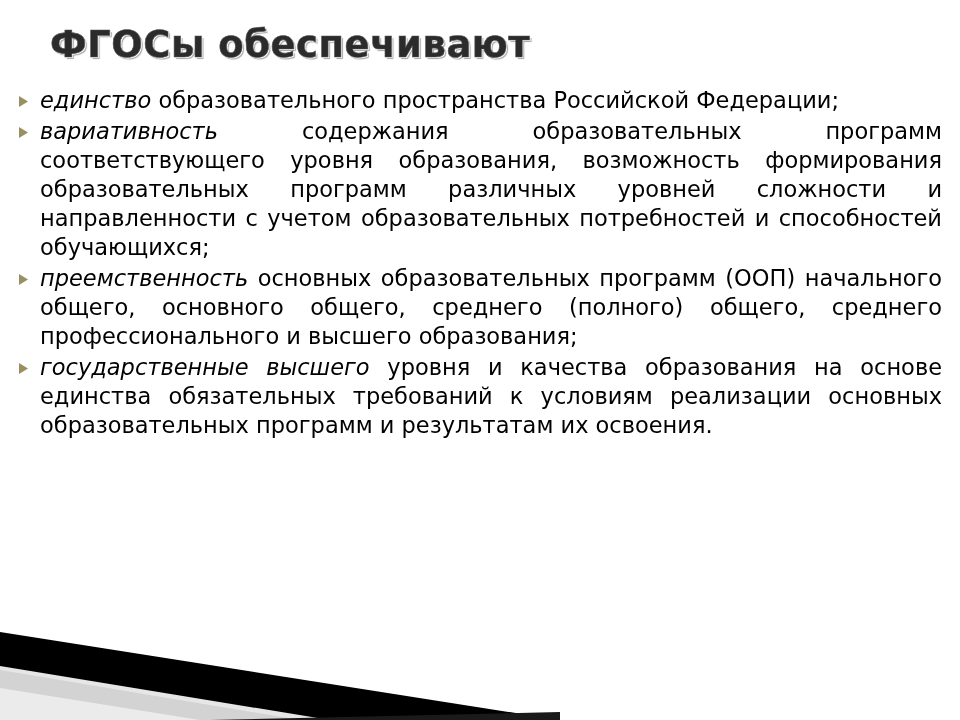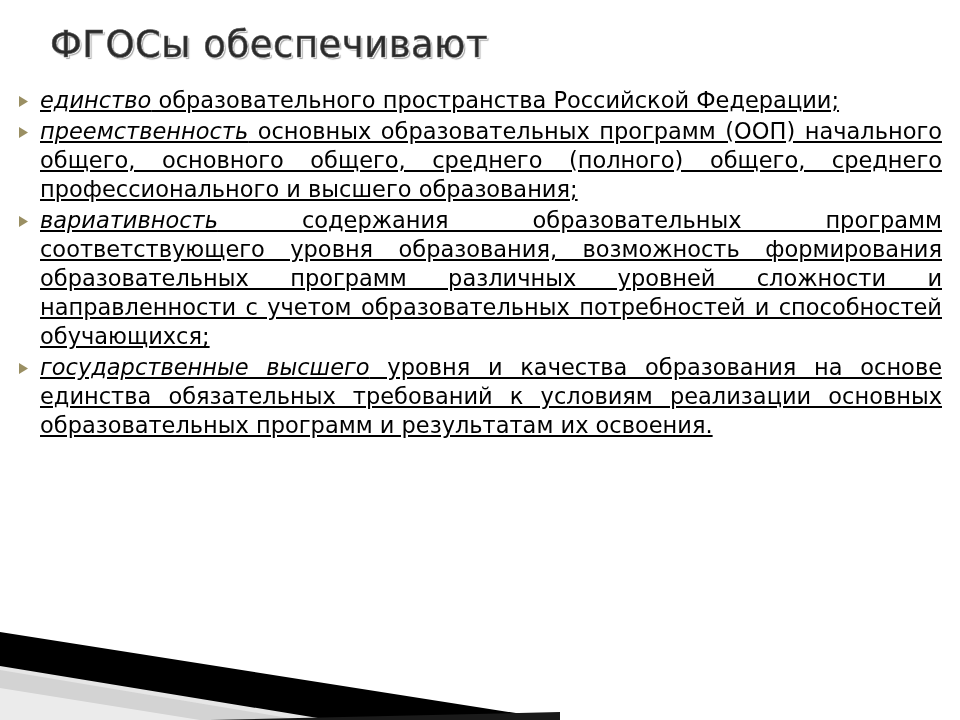--- a/index.html
+++ b/index.html
@@ -36,21 +36,21 @@
     position: absolute;
     left: 50px;
     top: 26px;
     right: 40px;
     height: 58px;
   }
 
   .slide-title {
     font-family: "DejaVu Sans", sans-serif;
     font-size: 37px;
-    font-weight: normal;
+    font-weight: bold;
     color: #2b2b2b;
     letter-spacing: 0.5px;
     line-height: 1.0;
     margin: 0;
     text-shadow:
       1px 1px 0 #ffffff,
       2px 2px 1px rgba(0,0,0,0.35);
     -webkit-text-stroke: 0.6px #555;
   }
 
@@ -58,21 +58,20 @@
     position: absolute;
     left: 18px;
     top: 86px;
     width: 930px;
   }
 
   .bullet-row {
     display: flex;
     align-items: flex-start;
     margin-bottom: 2px;
-    text-decoration: underline;
   }
 
   .bullet-marker {
     flex: 0 0 auto;
     width: 22px;
     padding-top: 10px;
     text-align: left;
   }
 
   .bullet-marker svg {
@@ -123,30 +122,30 @@
       </span>
       <div class="bullet-text"><span class="lead">единство</span><span> образовательного пространства Российской Федерации;</span></div>
     </div>
 
     <div class="bullet-row">
       <span class="bullet-marker">
         <svg width="11" height="11" viewBox="0 0 11 11">
             <polygon points="1,0 10,5.5 1,11" fill="#9a8f63"></polygon>
           </svg>
       </span>
-      <div class="bullet-text"><span class="lead">преемственность</span><span> основных образовательных программ (ООП) начального общего, основного общего, среднего (полного) общего, среднего профессионального и высшего образования;</span></div>
+      <div class="bullet-text"><span class="lead">вариативность</span><span> содержания образовательных программ соответствующего уровня образования, возможность формирования образовательных программ различных уровней сложности и направленности с учетом образовательных потребностей и способностей обучающихся;</span></div>
     </div>
 
     <div class="bullet-row">
       <span class="bullet-marker">
         <svg width="11" height="11" viewBox="0 0 11 11">
             <polygon points="1,0 10,5.5 1,11" fill="#9a8f63"></polygon>
           </svg>
       </span>
-      <div class="bullet-text"><span class="lead">вариативность</span><span> содержания образовательных программ соответствующего уровня образования, возможность формирования образовательных программ различных уровней сложности и направленности с учетом образовательных потребностей и способностей обучающихся;</span></div>
+      <div class="bullet-text"><span class="lead">преемственность</span><span> основных образовательных программ (ООП) начального общего, основного общего, среднего (полного) общего, среднего профессионального и высшего образования;</span></div>
     </div>
 
     <div class="bullet-row">
       <span class="bullet-marker">
         <svg width="11" height="11" viewBox="0 0 11 11">
             <polygon points="1,0 10,5.5 1,11" fill="#9a8f63"></polygon>
           </svg>
       </span>
       <div class="bullet-text"><span class="lead">государственные высшего</span><span> уровня и качества образования на основе единства обязательных требований к условиям реализации основных образовательных программ и результатам их освоения.</span></div>
     </div>

